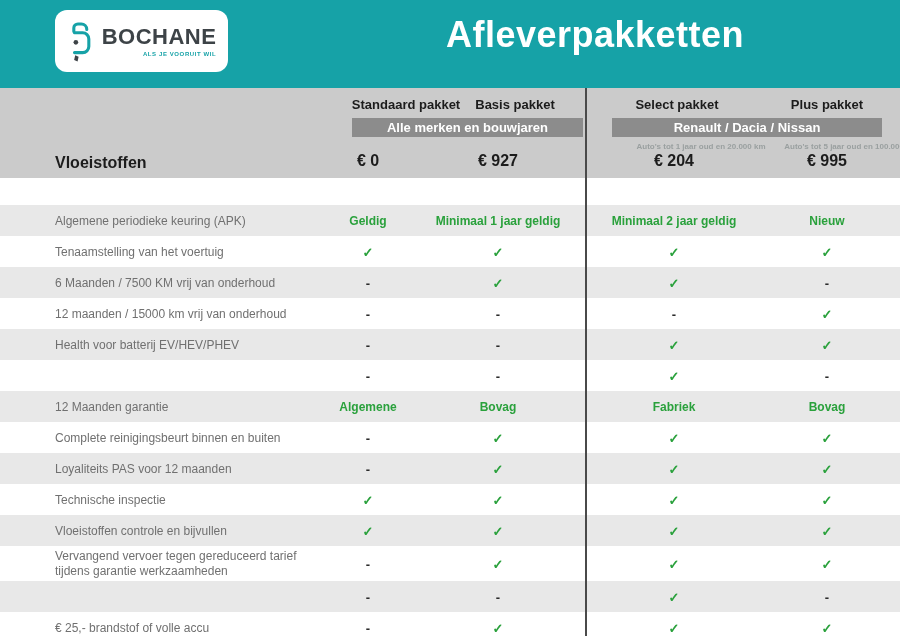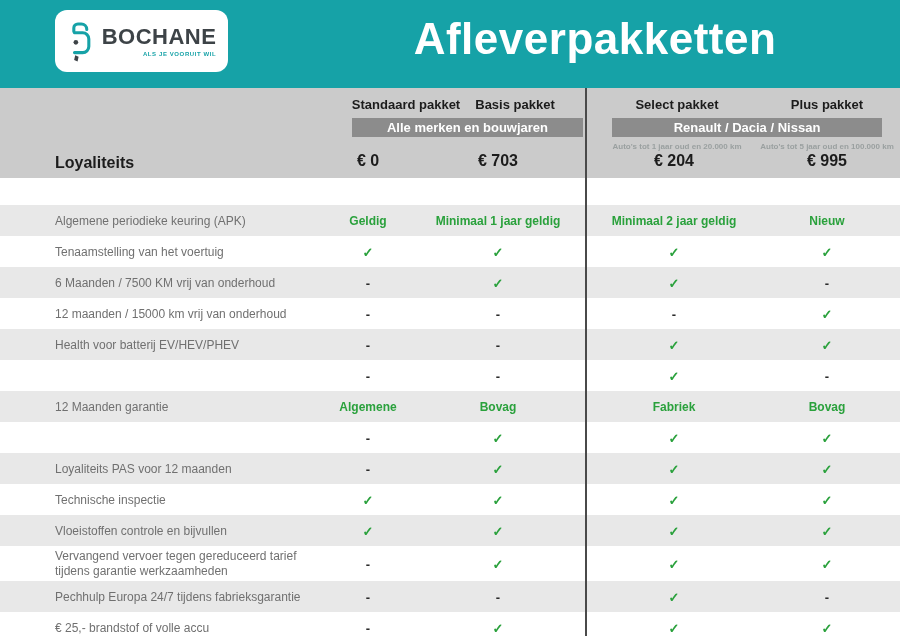--- a/index.html
+++ b/index.html
@@ -8,30 +8,30 @@
 
   
   .topbar{position:absolute;left:0;top:0;width:900px;height:88px;background:#16a2a7;padding-left:29px;}
   .logo-card{position:absolute;left:55px;top:10px;width:173px;height:62px;
              background:#ffffff;border-radius:12px;display:flex;align-items:center;
              justify-content:center;gap:5px;}
   .logo-text{display:flex;flex-direction:column;align-items:flex-end;line-height:1;}
   .logo-word{font-size:22px;font-weight:bold;color:#3d4347;letter-spacing:.5px;}
   .logo-tag{font-size:6px;font-weight:bold;color:#16a2a7;letter-spacing:.6px;margin-top:3px;}
   .title{position:absolute;left:410px;top:14px;width:370px;margin:0;text-align:center;
-         font-size:44px;font-weight:bold;color:#ffffff;letter-spacing:.5px;}
+         font-size:36px;font-weight:bold;color:#ffffff;letter-spacing:.5px;}
 
   
   .colhead{position:absolute;left:0;top:88px;width:900px;height:90px;background:#cbcbcb;}
   .pkg-name{position:absolute;top:9px;transform:translateX(-50%);white-space:nowrap;
             font-size:13px;font-weight:bold;color:#1c1c1c;}
   .banner{position:absolute;top:30px;height:19px;background:#8c8c8c;color:#ffffff;
           font-size:13px;font-weight:bold;text-align:center;line-height:19px;white-space:nowrap;}
   .subtitle{position:absolute;top:54px;transform:translateX(-50%);white-space:nowrap;
-            font-size:8px;font-weight:bold;color:#9aa0a0;}
+            font-size:8px;font-weight:bold;color:#9aa0a0;margin-left:24px;}
   .price{position:absolute;top:64px;transform:translateX(-50%);white-space:nowrap;
          font-size:16px;font-weight:bold;color:#1c1c1c;}
   .total-label{position:absolute;left:55px;top:66px;font-size:16px;font-weight:bold;color:#1c1c1c;}
 
   
   .rows{position:absolute;left:0;top:198px;width:900px;margin-top:7px;}
   .row{position:relative;width:900px;height:31px;background:#ffffff;}
   .row.alt{background:#e8e8e8;}
   .row.tall{height:35px;}
   .row-label{position:absolute;left:55px;top:50%;transform:translateY(-50%);
@@ -60,35 +60,35 @@
       </svg>
       <div class="logo-text">
         <span class="logo-word">BOCHANE</span>
         <span class="logo-tag">ALS JE VOORUIT WIL</span>
       </div>
     </div>
     <h1 class="title">Afleverpakketten</h1>
   </div>
 
   <div class="colhead">
-    <span class="total-label">Loyaliteits</span>
+    <span class="total-label">Vloeistoffen</span>
 
     <span class="pkg-name" style="left:406px">Standaard pakket</span>
     <span class="pkg-name" style="left:515px">Basis pakket</span>
     <span class="pkg-name" style="left:677px">Select pakket</span>
     <span class="pkg-name" style="left:827px">Plus pakket</span>
 
     <span class="banner" style="left:352px;width:231px">Alle merken en bouwjaren</span>
     <span class="banner" style="left:612px;width:270px">Renault / Dacia / Nissan</span>
 
     <span class="subtitle" style="left:677px">Auto's tot 1 jaar oud en 20.000 km</span>
     <span class="subtitle" style="left:827px">Auto's tot 5 jaar oud en 100.000 km</span>
 
     <span class="price" style="left:368px">€ 0</span>
-    <span class="price" style="left:498px">€ 703</span>
+    <span class="price" style="left:498px">€ 927</span>
     <span class="price" style="left:674px">€ 204</span>
     <span class="price" style="left:827px">€ 995</span>
   </div>
 
   <div class="rows" id="rows">
       <div class="row alt">
         <span class="row-label">Algemene periodieke keuring (APK)</span>
         <span class="cell text" style="left: 368px;">Geldig</span>
         <span class="cell text" style="left: 498px;">Minimaal 1 jaar geldig</span>
         <span class="cell text" style="left: 674px;">Minimaal 2 jaar geldig</span>
@@ -129,20 +129,21 @@
         <span class="cell dash" style="left: 827px;">-</span>
       </div>
       <div class="row alt">
         <span class="row-label">12 Maanden  garantie</span>
         <span class="cell text" style="left: 368px;">Algemene</span>
         <span class="cell text" style="left: 498px;">Bovag</span>
         <span class="cell text" style="left: 674px;">Fabriek</span>
         <span class="cell text" style="left: 827px;">Bovag</span>
       </div>
       <div class="row">
+        <span class="row-label">Complete reinigingsbeurt binnen en buiten</span>
         <span class="cell dash" style="left: 368px;">-</span>
         <span class="cell check" style="left: 498px;">✓</span>
         <span class="cell check" style="left: 674px;">✓</span>
         <span class="cell check" style="left: 827px;">✓</span>
       </div>
       <div class="row alt">
         <span class="row-label">Loyaliteits PAS voor 12 maanden</span>
         <span class="cell dash" style="left: 368px;">-</span>
         <span class="cell check" style="left: 498px;">✓</span>
         <span class="cell check" style="left: 674px;">✓</span>
@@ -163,21 +164,20 @@
         <span class="cell check" style="left: 827px;">✓</span>
       </div>
       <div class="row tall">
         <span class="row-label">Vervangend vervoer tegen gereduceerd tarief tijdens garantie werkzaamheden</span>
         <span class="cell dash" style="left: 368px;">-</span>
         <span class="cell check" style="left: 498px;">✓</span>
         <span class="cell check" style="left: 674px;">✓</span>
         <span class="cell check" style="left: 827px;">✓</span>
       </div>
       <div class="row alt">
-        <span class="row-label">Pechhulp Europa 24/7 tijdens fabrieksgarantie</span>
         <span class="cell dash" style="left: 368px;">-</span>
         <span class="cell dash" style="left: 498px;">-</span>
         <span class="cell check" style="left: 674px;">✓</span>
         <span class="cell dash" style="left: 827px;">-</span>
       </div>
       <div class="row">
         <span class="row-label">€ 25,- brandstof of  volle accu</span>
         <span class="cell dash" style="left: 368px;">-</span>
         <span class="cell check" style="left: 498px;">✓</span>
         <span class="cell check" style="left: 674px;">✓</span>

